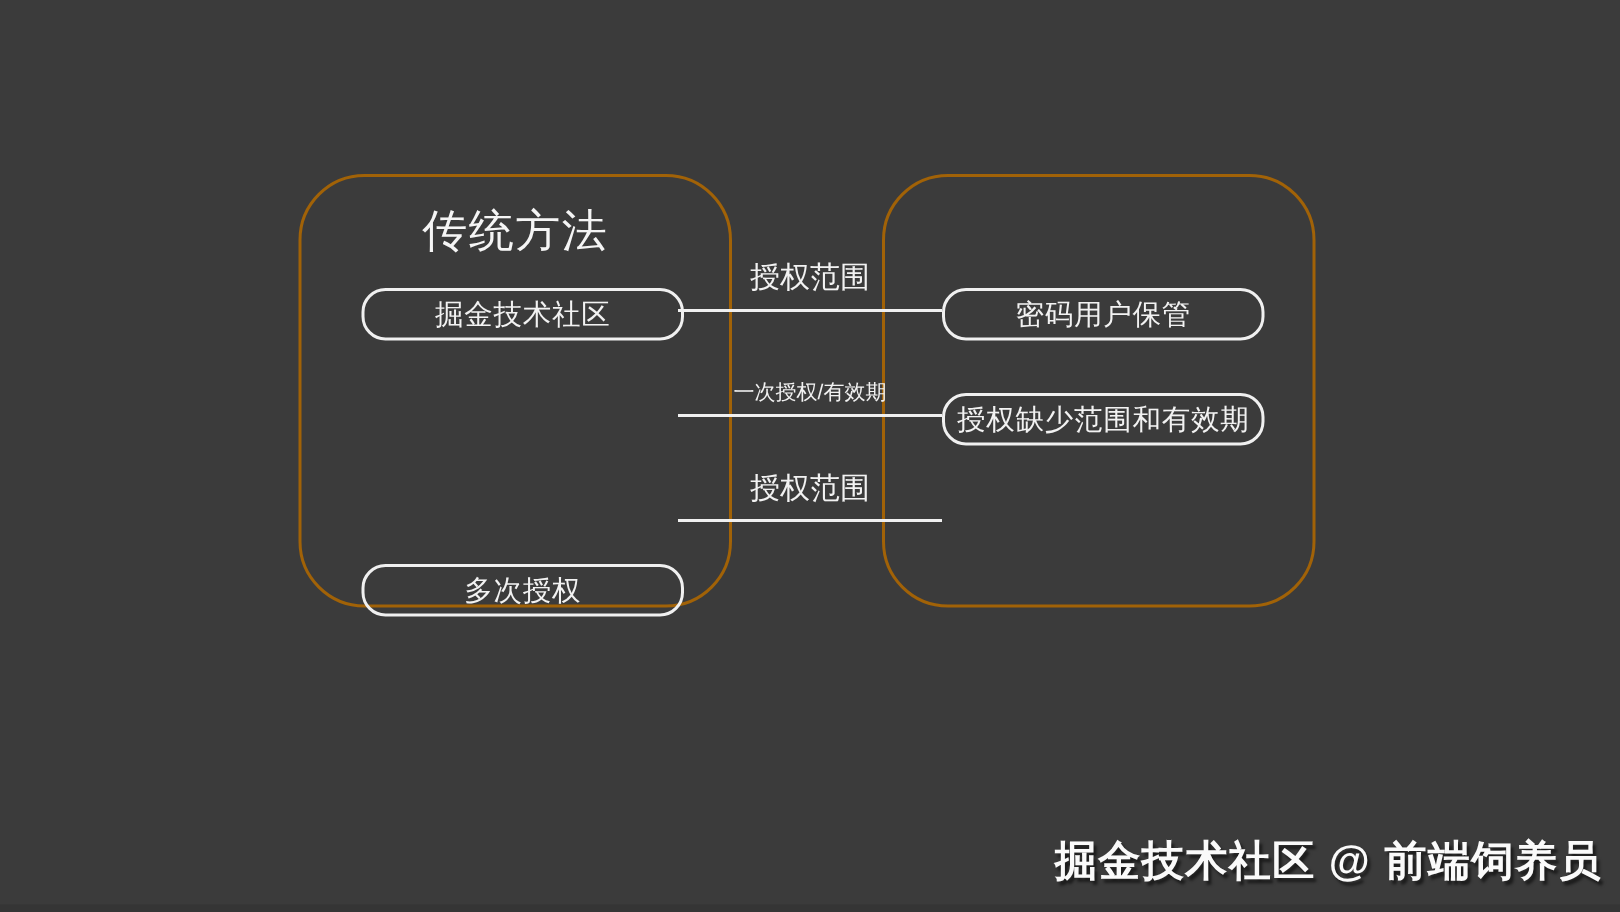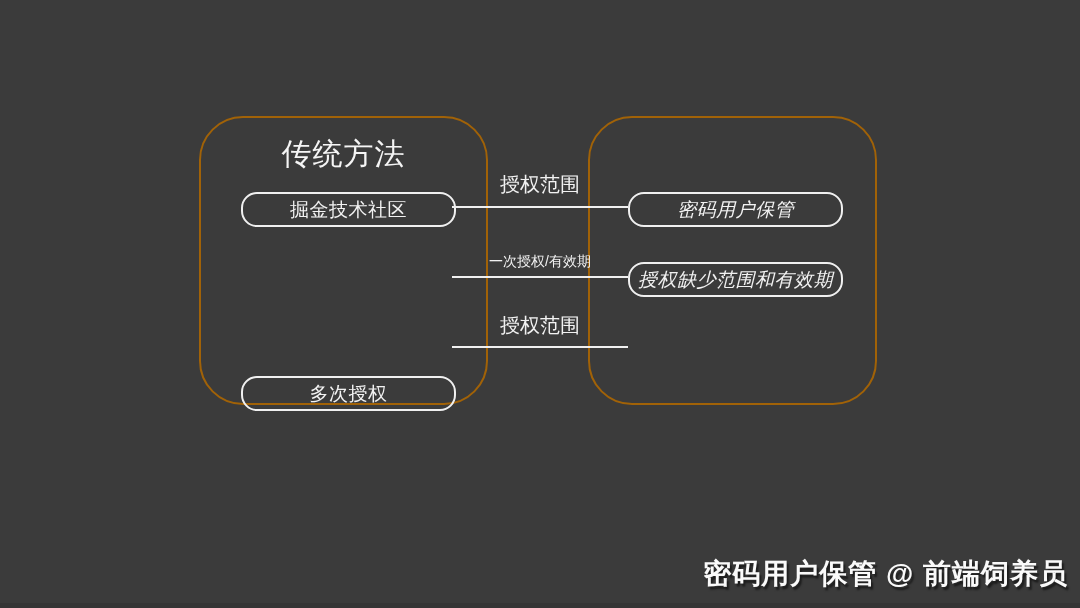--- a/index.html
+++ b/index.html
@@ -46,21 +46,21 @@
     display: flex;
     align-items: center;
     justify-content: center;
     font-size: 19px;
     letter-spacing: 0.5px;
     white-space: nowrap;
     color: #f2f2f2;
     background: transparent;
   }
   .panel-left  .node { left: 40px; }
-  .panel-right .node { left: 38px; font-style: italic; }
+  .panel-right .node { left: 38px; }
   .node-row-0 { top: 74px; }
   .node-row-1 { top: 144px; }
   .node-row-2 { top: 214px; margin-top: 44px; }
   .connector {
     position: absolute;
     left: 452px;
     width: 176px;
     height: 2px;
     background: #f0f0f0;
   }
@@ -122,15 +122,15 @@
 </div>
 
 <div class="connector connector-0"></div>
 <div class="connector connector-1"></div>
 <div class="connector connector-2"></div>
 
 <div class="connector-label connector-label-0">授权范围</div>
 <div class="connector-label connector-label-1">一次授权/有效期</div>
 <div class="connector-label connector-label-2">授权范围</div>
 
-<div class="watermark">密码用户保管 @ 前端饲养员</div>
+<div class="watermark">掘金技术社区 @ 前端饲养员</div>
 
 <div class="bottom-strip"></div>
 
 </body></html>

